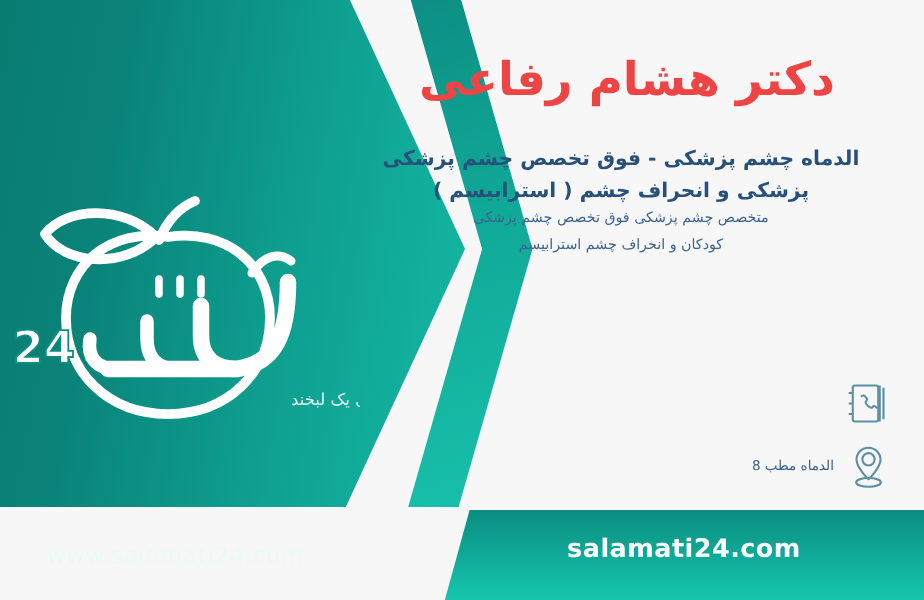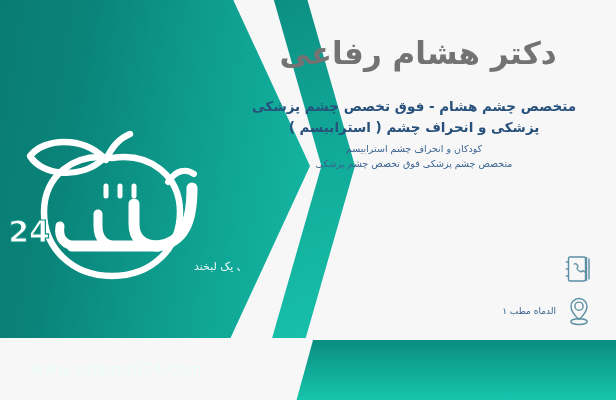--- a/index.html
+++ b/index.html
@@ -40,21 +40,21 @@
     position:absolute;left:0;top:243px;width:218px;
     text-align:center;color:#eafaf6;
     font-size:15px;letter-spacing:.6px;
     font-family:"DejaVu Sans","Liberation Sans",sans-serif;
     direction:ltr;
   }
 
   
   .doc-title{
     position:absolute;right:18px;top:36px;width:360px;
-    text-align:center;color:#737373;
+    text-align:center;color:#ef4444;
     font-size:31px;font-weight:bold;line-height:1.15;
     direction:rtl;
   }
   .spec-block{
     position:absolute;right:14px;top:96px;width:376px;
     text-align:center;direction:rtl;color:#2a5480;
   }
   .spec-lg{
     font-size:13.5px;font-weight:bold;line-height:1.55;color:#27507b;
   }
@@ -128,24 +128,24 @@
 
       <text x="186" y="152" fill="#eafaf6" font-size="11" text-anchor="end" font-family="DejaVu Sans, Liberation Sans, sans-serif" direction="rtl">به راحتی یک لبخند</text>
     </svg>
 
     <div class="logo-url">www.salamati24.com</div>
   </div>
 
   <div class="doc-title">دکتر هشام رفاعی</div>
 
   <div class="spec-block">
-    <div class="spec-lg">متخصص چشم هشام - فوق تخصص چشم پزشکی</div>
+    <div class="spec-lg">الدماه چشم پزشکی - فوق تخصص چشم پزشکی</div>
     <div class="spec-lg">پزشکی و انحراف چشم ( استرابیسم )</div>
+    <div class="spec-sm">متخصص چشم پزشکی فوق تخصص چشم پزشکی</div>
     <div class="spec-sm second">کودکان و انحراف چشم استرابیسم</div>
-    <div class="spec-sm">متخصص چشم پزشکی فوق تخصص چشم پزشکی</div>
   </div>
 
   <div class="contact">
 
     <div class="c-row">
       <span class="c-icon">
         <svg width="30" height="32" viewBox="0 0 30 32" fill="none" stroke="#5b8fa3" stroke-width="1.4" stroke-linejoin="round">
           <rect x="4.5" y="4" width="17" height="24" rx="1.5"></rect>
           <line x1="22.5" y1="4" x2="22.5" y2="28"></line>
           <line x1="25" y1="5.5" x2="25" y2="26.5"></line>
@@ -162,20 +162,21 @@
 
     <div class="c-row">
       <span class="c-icon">
         <svg width="30" height="32" viewBox="0 0 30 32" fill="none" stroke="#5b8fa3" stroke-width="1.4" stroke-linejoin="round">
           <path d="M15 3.5 c-4.4,0 -8,3.5 -8,7.9 0,5.6 8,13.1 8,13.1
                    s8,-7.5 8,-13.1 c0,-4.4 -3.6,-7.9 -8,-7.9 z"></path>
           <circle cx="15" cy="11.2" r="4.1"></circle>
           <ellipse cx="15" cy="26.6" rx="8.2" ry="2.9"></ellipse>
         </svg>
       </span>
-      <span class="c-text">الدماه مطب ۱</span>
+      <span class="c-text">الدماه مطب 8</span>
     </div>
 
   </div>
 
   <div class="footer"></div>
+  <div class="footer-text">salamati24.com</div>
 
 </div>
 
 </body></html>

